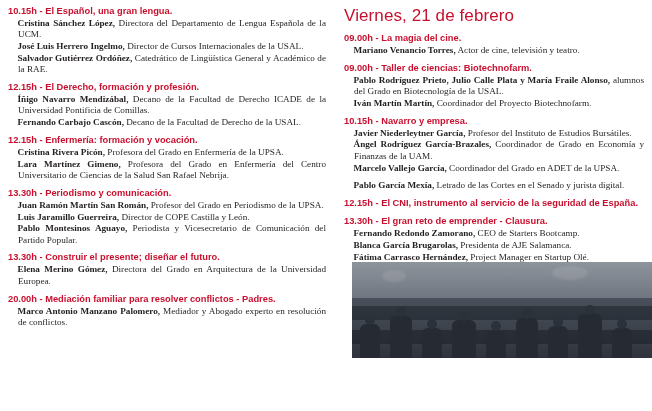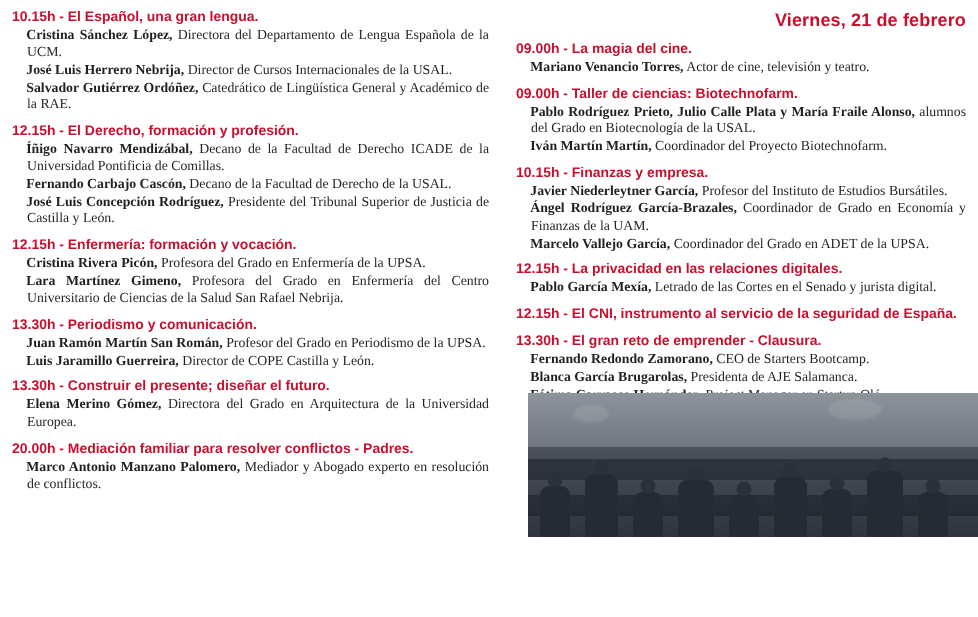--- a/index.html
+++ b/index.html
@@ -27,26 +27,25 @@
     position: relative;
   }
   .col-left {
     width: 318px;
   }
   .col-right {
     width: 300px;
   }
   .day-title {
     color: #c8102e;
-    font-weight: bold;
-    font-size: 12px;
+    font-weight: normal;
+    font-size: 17px;
     font-family: "Liberation Sans", sans-serif;
     margin: 0 0 7px 0;
     letter-spacing: 0.1px;
-    text-align: right;
   }
   .entry {
     margin-bottom: 6.5px;
   }
   .entry-head {
     color: #c8102e;
     font-weight: bold;
     font-size: 9.3px;
     font-family: "Liberation Sans", sans-serif;
     line-height: 11.5px;
@@ -130,47 +129,47 @@
 
 <div class="page">
 
   <div class="col col-left">
     <div>
 
       <div class="entry">
         <div class="entry-head">10.15h - El Español, una gran lengua.</div>
         <ul class="people">
           <li class="person"><span class="nm">Cristina Sánchez López,</span> <span class="role">Directora del Departamento de Lengua Española de la UCM.</span></li>
-          <li class="person"><span class="nm">José Luis Herrero Nebrija,</span> <span class="role">Director de Cursos Internacionales de la USAL.</span></li>
+          <li class="person"><span class="nm">José Luis Herrero Ingelmo,</span> <span class="role">Director de Cursos Internacionales de la USAL.</span></li>
           <li class="person"><span class="nm">Salvador Gutiérrez Ordóñez,</span> <span class="role">Catedrático de Lingüística General y Académico de la RAE.</span></li>
         </ul>
       </div>
 
       <div class="entry">
         <div class="entry-head">12.15h - El Derecho, formación y profesión.</div>
         <ul class="people">
           <li class="person"><span class="nm">Íñigo Navarro Mendizábal,</span> <span class="role">Decano de la Facultad de Derecho ICADE de la Universidad Pontificia de Comillas.</span></li>
           <li class="person"><span class="nm">Fernando Carbajo Cascón,</span> <span class="role">Decano de la Facultad de Derecho de la USAL.</span></li>
-          <li class="person"><span class="nm">José Luis Concepción Rodríguez,</span> <span class="role">Presidente del Tribunal Superior de Justicia de Castilla y León.</span></li>
         </ul>
       </div>
 
       <div class="entry">
         <div class="entry-head">12.15h - Enfermería: formación y vocación.</div>
         <ul class="people">
           <li class="person"><span class="nm">Cristina Rivera Picón,</span> <span class="role">Profesora del Grado en Enfermería de la UPSA.</span></li>
           <li class="person"><span class="nm">Lara Martínez Gimeno,</span> <span class="role">Profesora del Grado en Enfermería del Centro Universitario de Ciencias de la Salud San Rafael Nebrija.</span></li>
         </ul>
       </div>
 
       <div class="entry">
         <div class="entry-head">13.30h - Periodismo y comunicación.</div>
         <ul class="people">
           <li class="person"><span class="nm">Juan Ramón Martín San Román,</span> <span class="role">Profesor del Grado en Periodismo de la UPSA.</span></li>
           <li class="person"><span class="nm">Luis Jaramillo Guerreira,</span> <span class="role">Director de COPE Castilla y León.</span></li>
+          <li class="person"><span class="nm">Pablo Montesinos Aguayo,</span> <span class="role">Periodista y Vicesecretario de Comunicación del Partido Popular.</span></li>
         </ul>
       </div>
 
       <div class="entry">
         <div class="entry-head">13.30h - Construir el presente; diseñar el futuro.</div>
         <ul class="people">
           <li class="person"><span class="nm">Elena Merino Gómez,</span> <span class="role">Directora del Grado en Arquitectura de la Universidad Europea.</span></li>
         </ul>
       </div>
 
@@ -198,30 +197,29 @@
 
       <div class="entry">
         <div class="entry-head">09.00h - Taller de ciencias: Biotechnofarm.</div>
         <ul class="people">
           <li class="person"><span class="nm">Pablo Rodríguez Prieto, Julio Calle Plata y María Fraile Alonso,</span> <span class="role">alumnos del Grado en Biotecnología de la USAL.</span></li>
           <li class="person"><span class="nm">Iván Martín Martín,</span> <span class="role">Coordinador del Proyecto Biotechnofarm.</span></li>
         </ul>
       </div>
 
       <div class="entry">
-        <div class="entry-head">10.15h - Finanzas y empresa.</div>
+        <div class="entry-head">10.15h - Navarro y empresa.</div>
         <ul class="people">
           <li class="person"><span class="nm">Javier Niederleytner García,</span> <span class="role">Profesor del Instituto de Estudios Bursátiles.</span></li>
           <li class="person"><span class="nm">Ángel Rodríguez García-Brazales,</span> <span class="role">Coordinador de Grado en Economía y Finanzas de la UAM.</span></li>
           <li class="person"><span class="nm">Marcelo Vallejo García,</span> <span class="role">Coordinador del Grado en ADET de la UPSA.</span></li>
         </ul>
       </div>
 
       <div class="entry">
-        <div class="entry-head">12.15h - La privacidad en las relaciones digitales.</div>
         <ul class="people">
           <li class="person"><span class="nm">Pablo García Mexía,</span> <span class="role">Letrado de las Cortes en el Senado y jurista digital.</span></li>
         </ul>
       </div>
 
       <div class="entry">
         <div class="entry-head">12.15h - El CNI, instrumento al servicio de la seguridad de España.</div>
       </div>
 
       <div class="entry">

